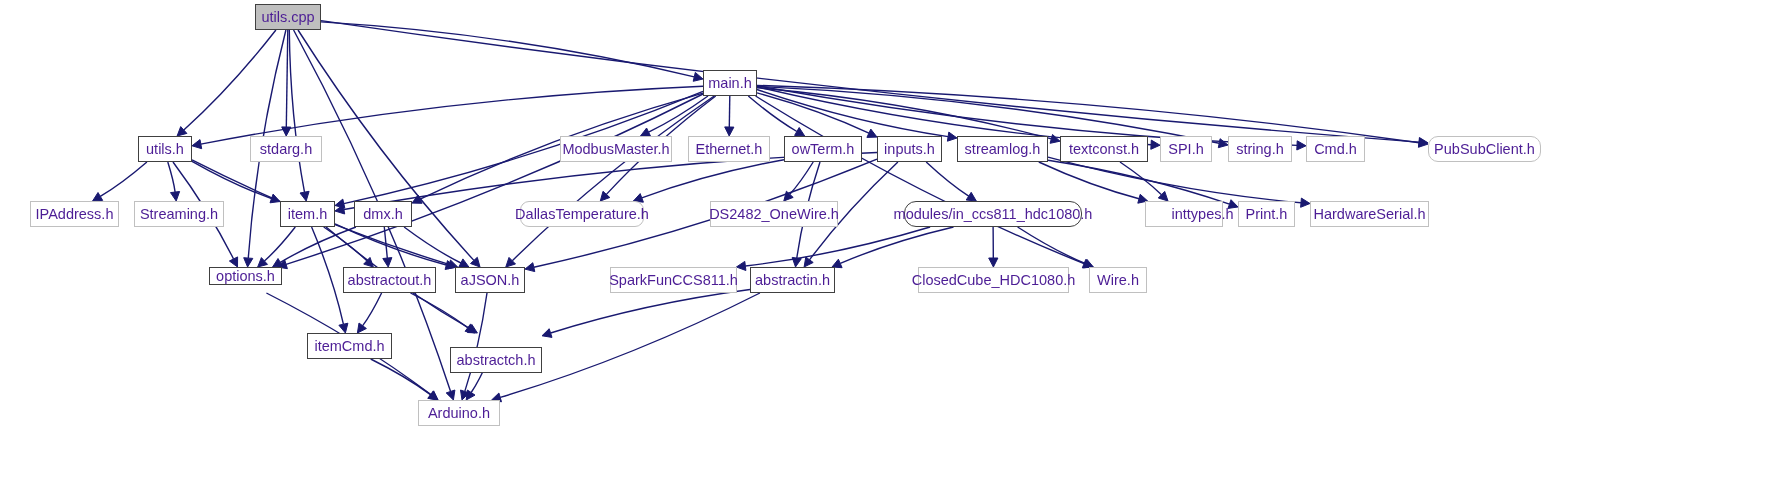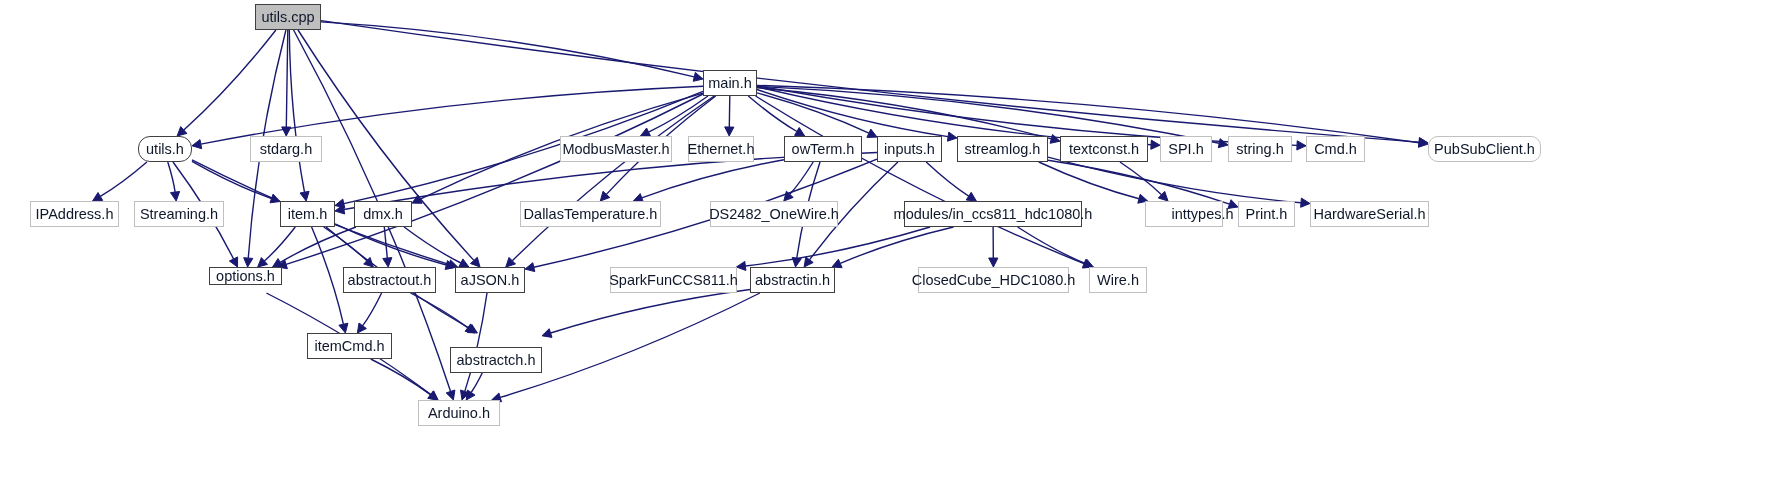--- a/index.html
+++ b/index.html
@@ -1,20 +1,20 @@
 <!DOCTYPE html>
 <html><head>
 <meta charset="utf-8">
 <style>
   html,body{margin:0;padding:0;background:#ffffff;}
   #canvas{position:relative;width:1770px;height:485px;background:#ffffff;
           font-family:"Liberation Sans",sans-serif;overflow:hidden;}
   .node{position:absolute;box-sizing:border-box;display:flex;align-items:center;
         justify-content:center;background:#ffffff;border:1px solid #c0c0c0;
-        font-size:14.5px;color:#0f172a;white-space:nowrap;height:26px;}
+        font-size:14.5px;color:#4c1d95;white-space:nowrap;height:26px;}
   .node.local{border:1px solid #404040;}
   .node.root{background:#bfbfbf;border:1px solid #404040;}
   #edges{position:absolute;left:0;top:0;width:1770px;height:485px;}
   #edges path{fill:none;stroke:#191970;stroke-width:1.4px;}
   #edges polygon{fill:#191970;stroke:#191970;stroke-width:1px;}
 </style>
 </head>
 <body>
 
 <div id="canvas">
@@ -142,30 +142,30 @@
       <path d="M266.4,293.0 Q357.0,338.9 430.9,394.6"></path>
       <polygon points="438.1,400.0 428.2,398.3 433.7,390.9"></polygon>
     </svg>
   <div id="node-layer">
       <div class="node root" style="left: 255px; top: 4px; width: 66px; height: 26px;">
         <span>utils.cpp</span>
       </div>
       <div class="node local" style="left: 703px; top: 70px; width: 54px; height: 26px;">
         <span>main.h</span>
       </div>
-      <div class="node local" style="left: 138px; top: 136px; width: 54px; height: 26px; border-radius: 12px;">
+      <div class="node local" style="left: 138px; top: 136px; width: 54px; height: 26px;">
         <span>utils.h</span>
       </div>
       <div class="node extern" style="left: 250px; top: 136px; width: 72px; height: 26px;">
         <span>stdarg.h</span>
       </div>
       <div class="node extern" style="left: 560px; top: 136px; width: 112px; height: 26px;">
         <span>ModbusMaster.h</span>
       </div>
-      <div class="node extern" style="left: 688px; top: 136px; width: 66px; height: 26px;">
+      <div class="node extern" style="left: 688px; top: 136px; width: 82px; height: 26px;">
         <span>Ethernet.h</span>
       </div>
       <div class="node local" style="left: 784px; top: 136px; width: 78px; height: 26px;">
         <span>owTerm.h</span>
       </div>
       <div class="node local" style="left: 877px; top: 136px; width: 65px; height: 26px;">
         <span>inputs.h</span>
       </div>
       <div class="node local" style="left: 957px; top: 136px; width: 91px; height: 26px;">
         <span>streamlog.h</span>
@@ -190,27 +190,27 @@
       </div>
       <div class="node extern" style="left: 134px; top: 201px; width: 90px; height: 26px;">
         <span>Streaming.h</span>
       </div>
       <div class="node local" style="left: 280px; top: 201px; width: 55px; height: 26px;">
         <span>item.h</span>
       </div>
       <div class="node local" style="left: 354px; top: 201px; width: 58px; height: 26px;">
         <span>dmx.h</span>
       </div>
-      <div class="node extern" style="left: 520px; top: 201px; width: 141px; height: 26px;">
+      <div class="node extern" style="left: 520px; top: 201px; width: 124px; height: 26px; border-radius: 9px;">
         <span>DallasTemperature.h</span>
       </div>
       <div class="node extern" style="left: 710px; top: 201px; width: 128px; height: 26px;">
         <span>DS2482_OneWire.h</span>
       </div>
-      <div class="node local" style="left: 904px; top: 201px; width: 178px; height: 26px;">
+      <div class="node local" style="left: 904px; top: 201px; width: 178px; height: 26px; border-radius: 12px;">
         <span>modules/in_ccs811_hdc1080.h</span>
       </div>
       <div class="node extern" style="left: 1145px; top: 201px; width: 78px; height: 26px; padding-left: 37px;">
         <span>inttypes.h</span>
       </div>
       <div class="node extern" style="left: 1238px; top: 201px; width: 57px; height: 26px;">
         <span>Print.h</span>
       </div>
       <div class="node extern" style="left: 1310px; top: 201px; width: 119px; height: 26px;">
         <span>HardwareSerial.h</span>

